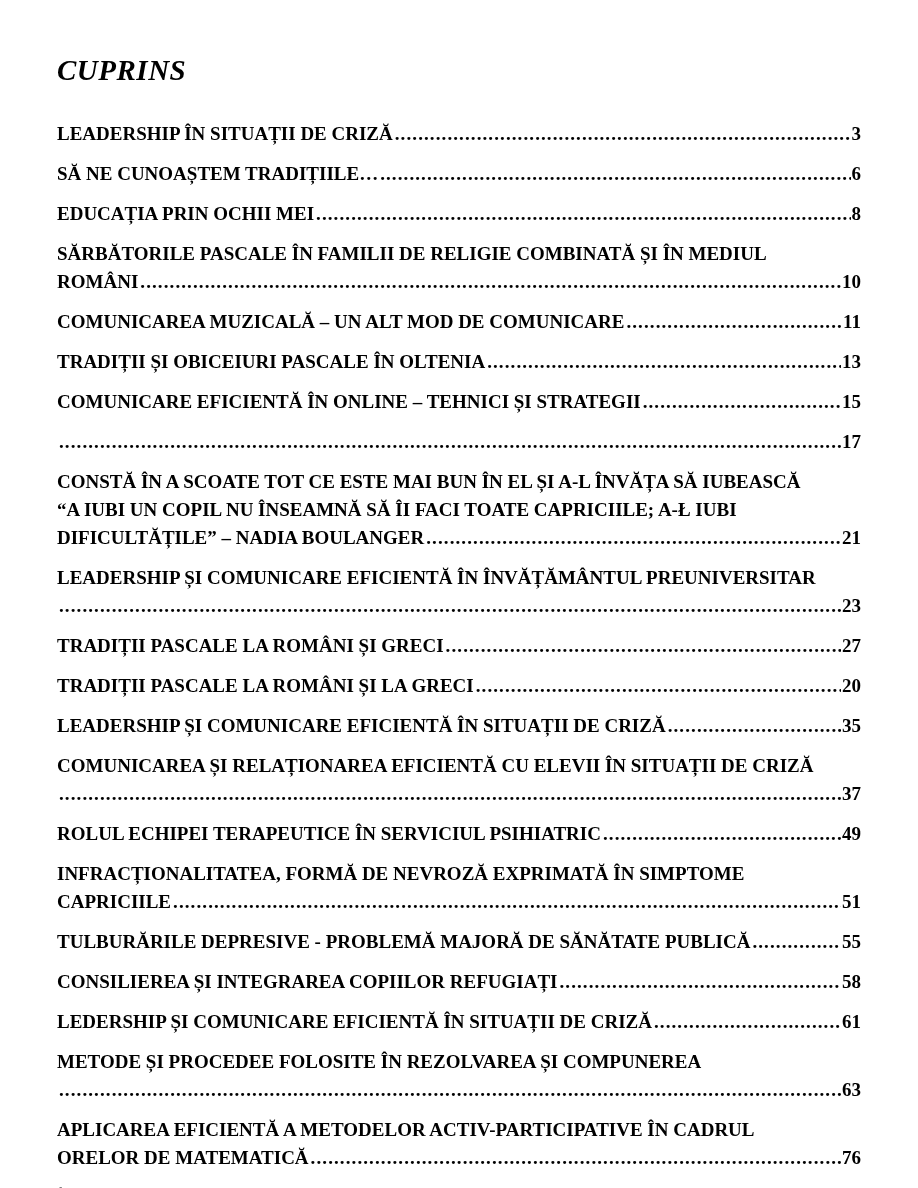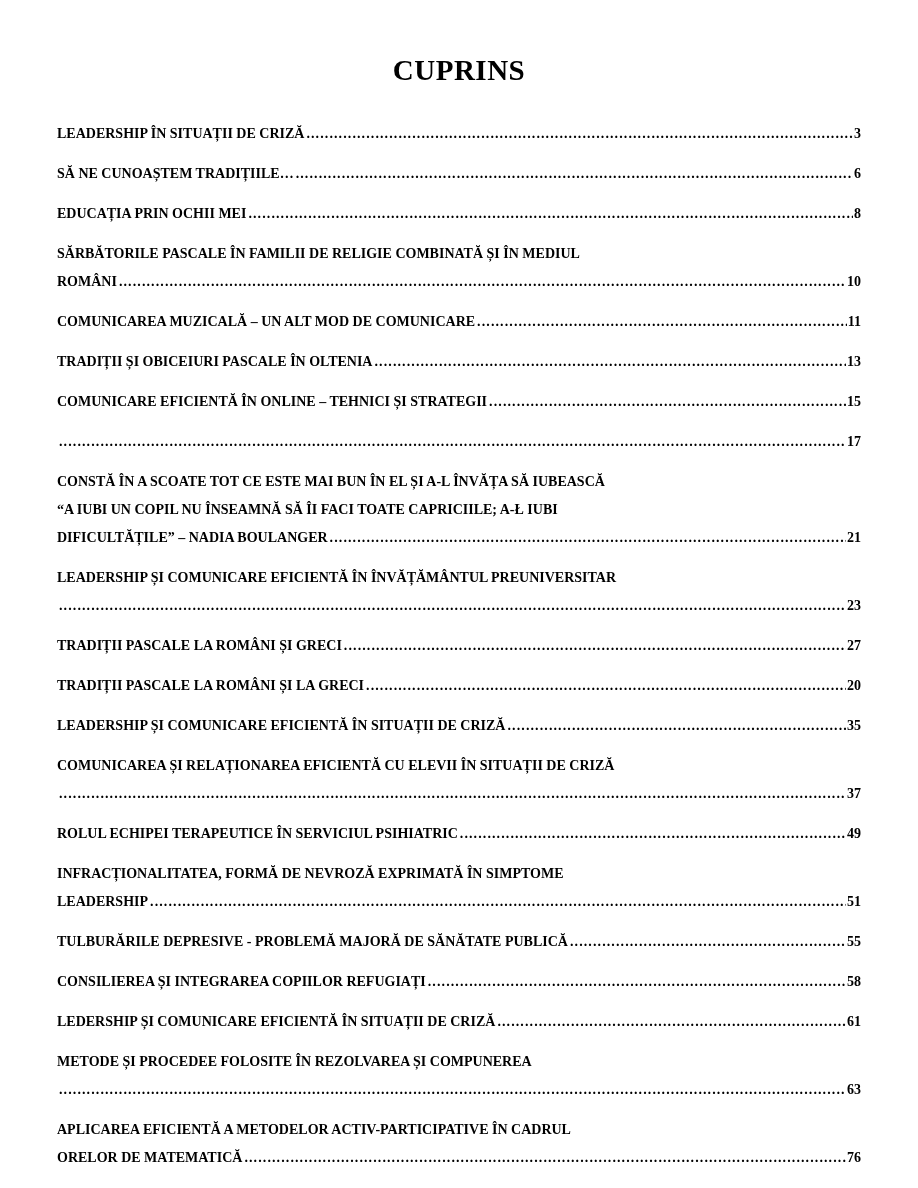--- a/index.html
+++ b/index.html
@@ -11,36 +11,36 @@
     position: relative;
     width: 918px;
     height: 1188px;
     background: #ffffff;
     color: #000000;
     font-family: "Liberation Serif", "DejaVu Serif", serif;
     overflow: hidden;
   }
   .doc-title {
     margin: 54px 57px 33px 57px;
-    text-align: center;
     font-size: 29px;
     line-height: 33px;
     font-weight: bold;
     letter-spacing: 0.5px;
+    font-style: italic;
   }
   .toc {
     margin: 0 57px;
     width: 804px;
   }
   .entry + .entry { margin-top: 12px; }
   .line {
     display: flex;
     align-items: center;
     line-height: 28px;
-    font-size: 14px;
+    font-size: 19px;
     font-weight: bold;
     white-space: nowrap;
   }
   .txt {
     flex: 0 0 auto;
     white-space: pre;
   }
   .dots {
     flex: 1 1 auto;
     min-width: 0;
@@ -179,21 +179,21 @@
           <span class="txt">ROLUL ECHIPEI TERAPEUTICE ÎN SERVICIUL PSIHIATRIC</span>
           <span class="dots">................................................................................................................................................................................................................................................................................................................................................................................................................</span>
           <span class="pg">49</span>
         </div>
       </div>
       <div class="entry">
         <div class="line">
           <span class="txt">INFRACȚIONALITATEA, FORMĂ DE NEVROZĂ EXPRIMATĂ ÎN SIMPTOME</span>
         </div>
         <div class="line">
-          <span class="txt">LEADERSHIP</span>
+          <span class="txt">CAPRICIILE</span>
           <span class="dots">................................................................................................................................................................................................................................................................................................................................................................................................................</span>
           <span class="pg">51</span>
         </div>
       </div>
       <div class="entry">
         <div class="line">
           <span class="txt">TULBURĂRILE DEPRESIVE - PROBLEMĂ MAJORĂ DE SĂNĂTATE PUBLICĂ</span>
           <span class="dots">................................................................................................................................................................................................................................................................................................................................................................................................................</span>
           <span class="pg">55</span>
         </div>

